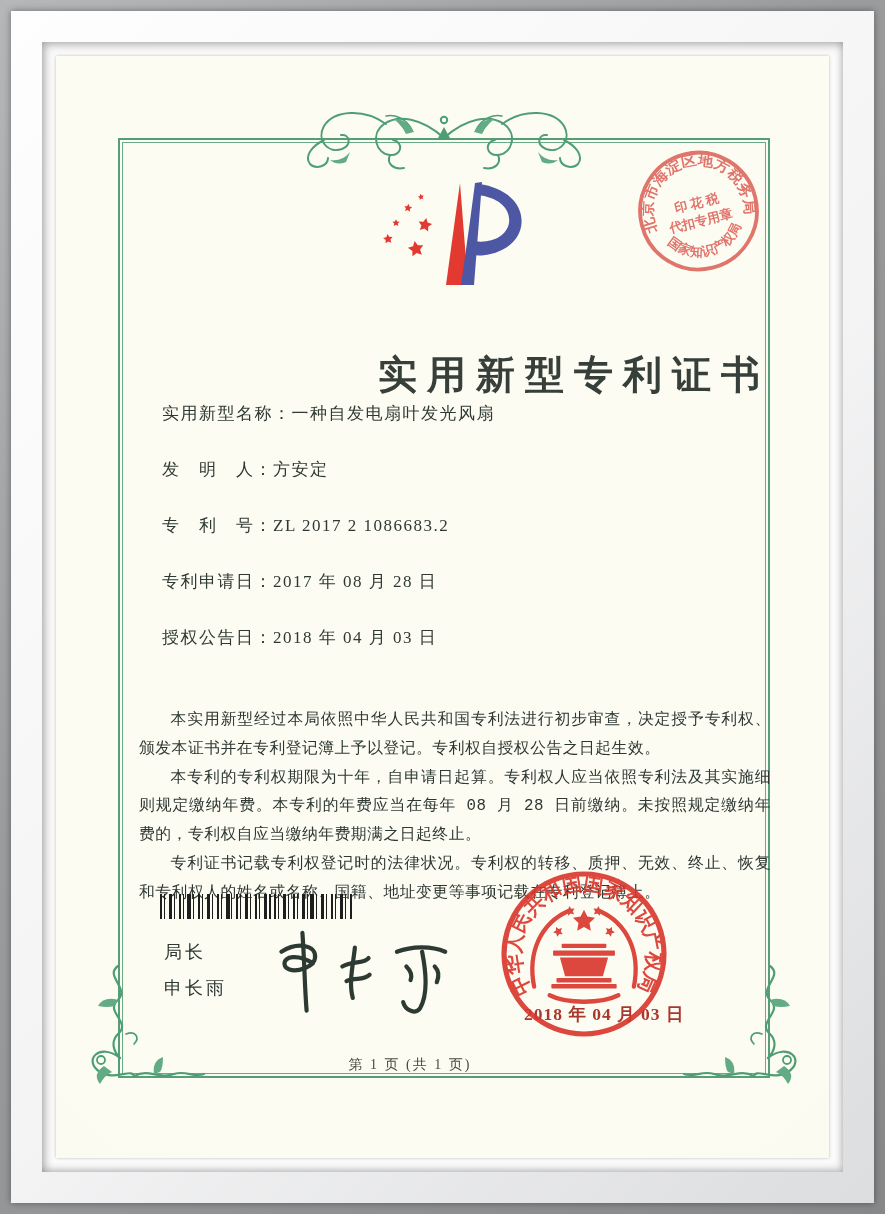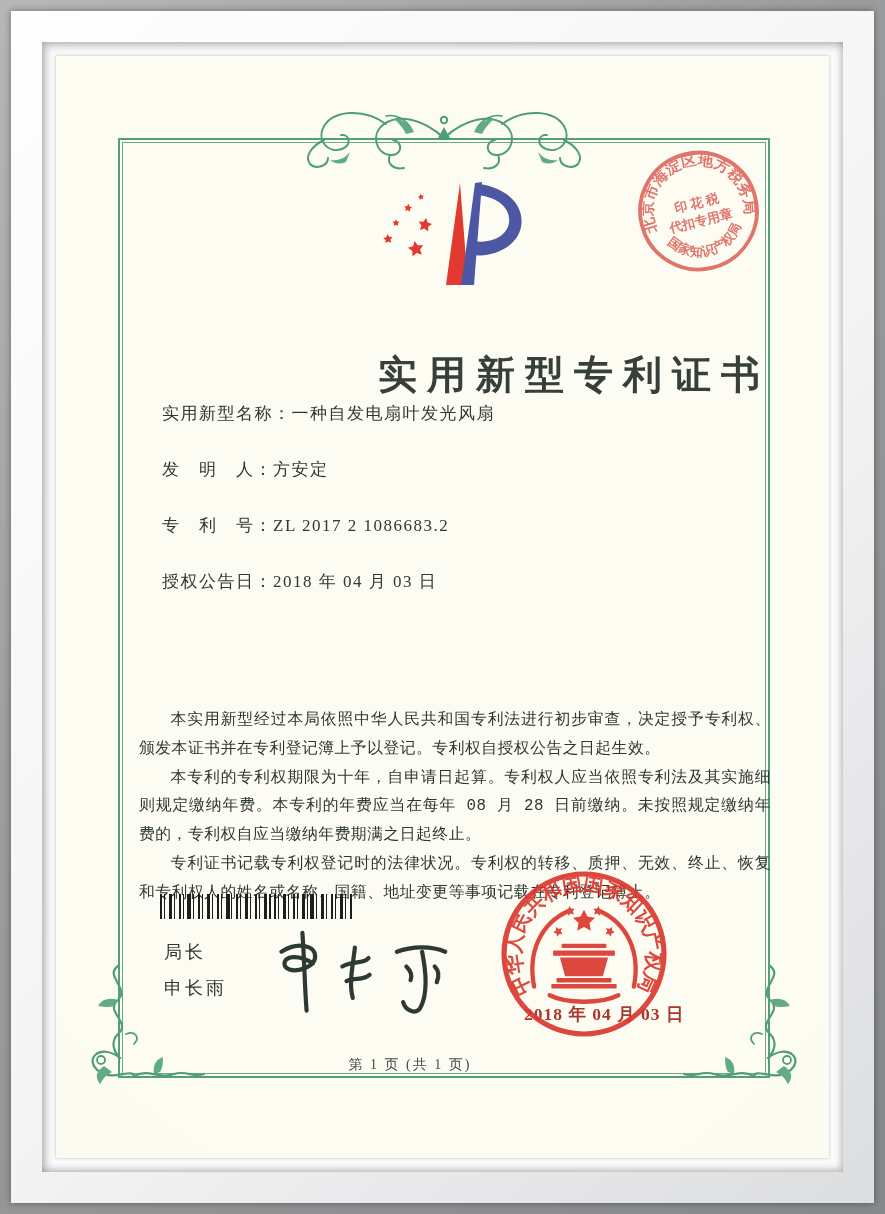--- a/index.html
+++ b/index.html
@@ -128,20 +128,21 @@
         </g>
       </svg>
     </div>
 
     <div class="title">实用新型专利证书</div>
 
     <div class="fields">
       <div class="field"><span>实用新型名称：</span><span>一种自发电扇叶发光风扇</span></div>
       <div class="field"><span>发　明　人：</span><span>方安定</span></div>
       <div class="field"><span>专　利　号：</span><span>ZL 2017 2 1086683.2</span></div>
+      <div class="field"><span>专利申请日：</span><span>2017 年 08 月 28 日</span></div>
       <div class="field"><span>授权公告日：</span><span>2018 年 04 月 03 日</span></div>
     </div>
 
     <div class="paras">
       <p>本实用新型经过本局依照中华人民共和国专利法进行初步审查，决定授予专利权、颁发本证书并在专利登记簿上予以登记。专利权自授权公告之日起生效。</p>
       <p>本专利的专利权期限为十年，自申请日起算。专利权人应当依照专利法及其实施细则规定缴纳年费。本专利的年费应当在每年 08 月 28 日前缴纳。未按照规定缴纳年费的，专利权自应当缴纳年费期满之日起终止。</p>
       <p>专利证书记载专利权登记时的法律状况。专利权的转移、质押、无效、终止、恢复和专利权人的姓名或名称、国籍、地址变更等事项记载在专利登记簿上。</p>
     </div>
 
     <div class="barcode"></div>

